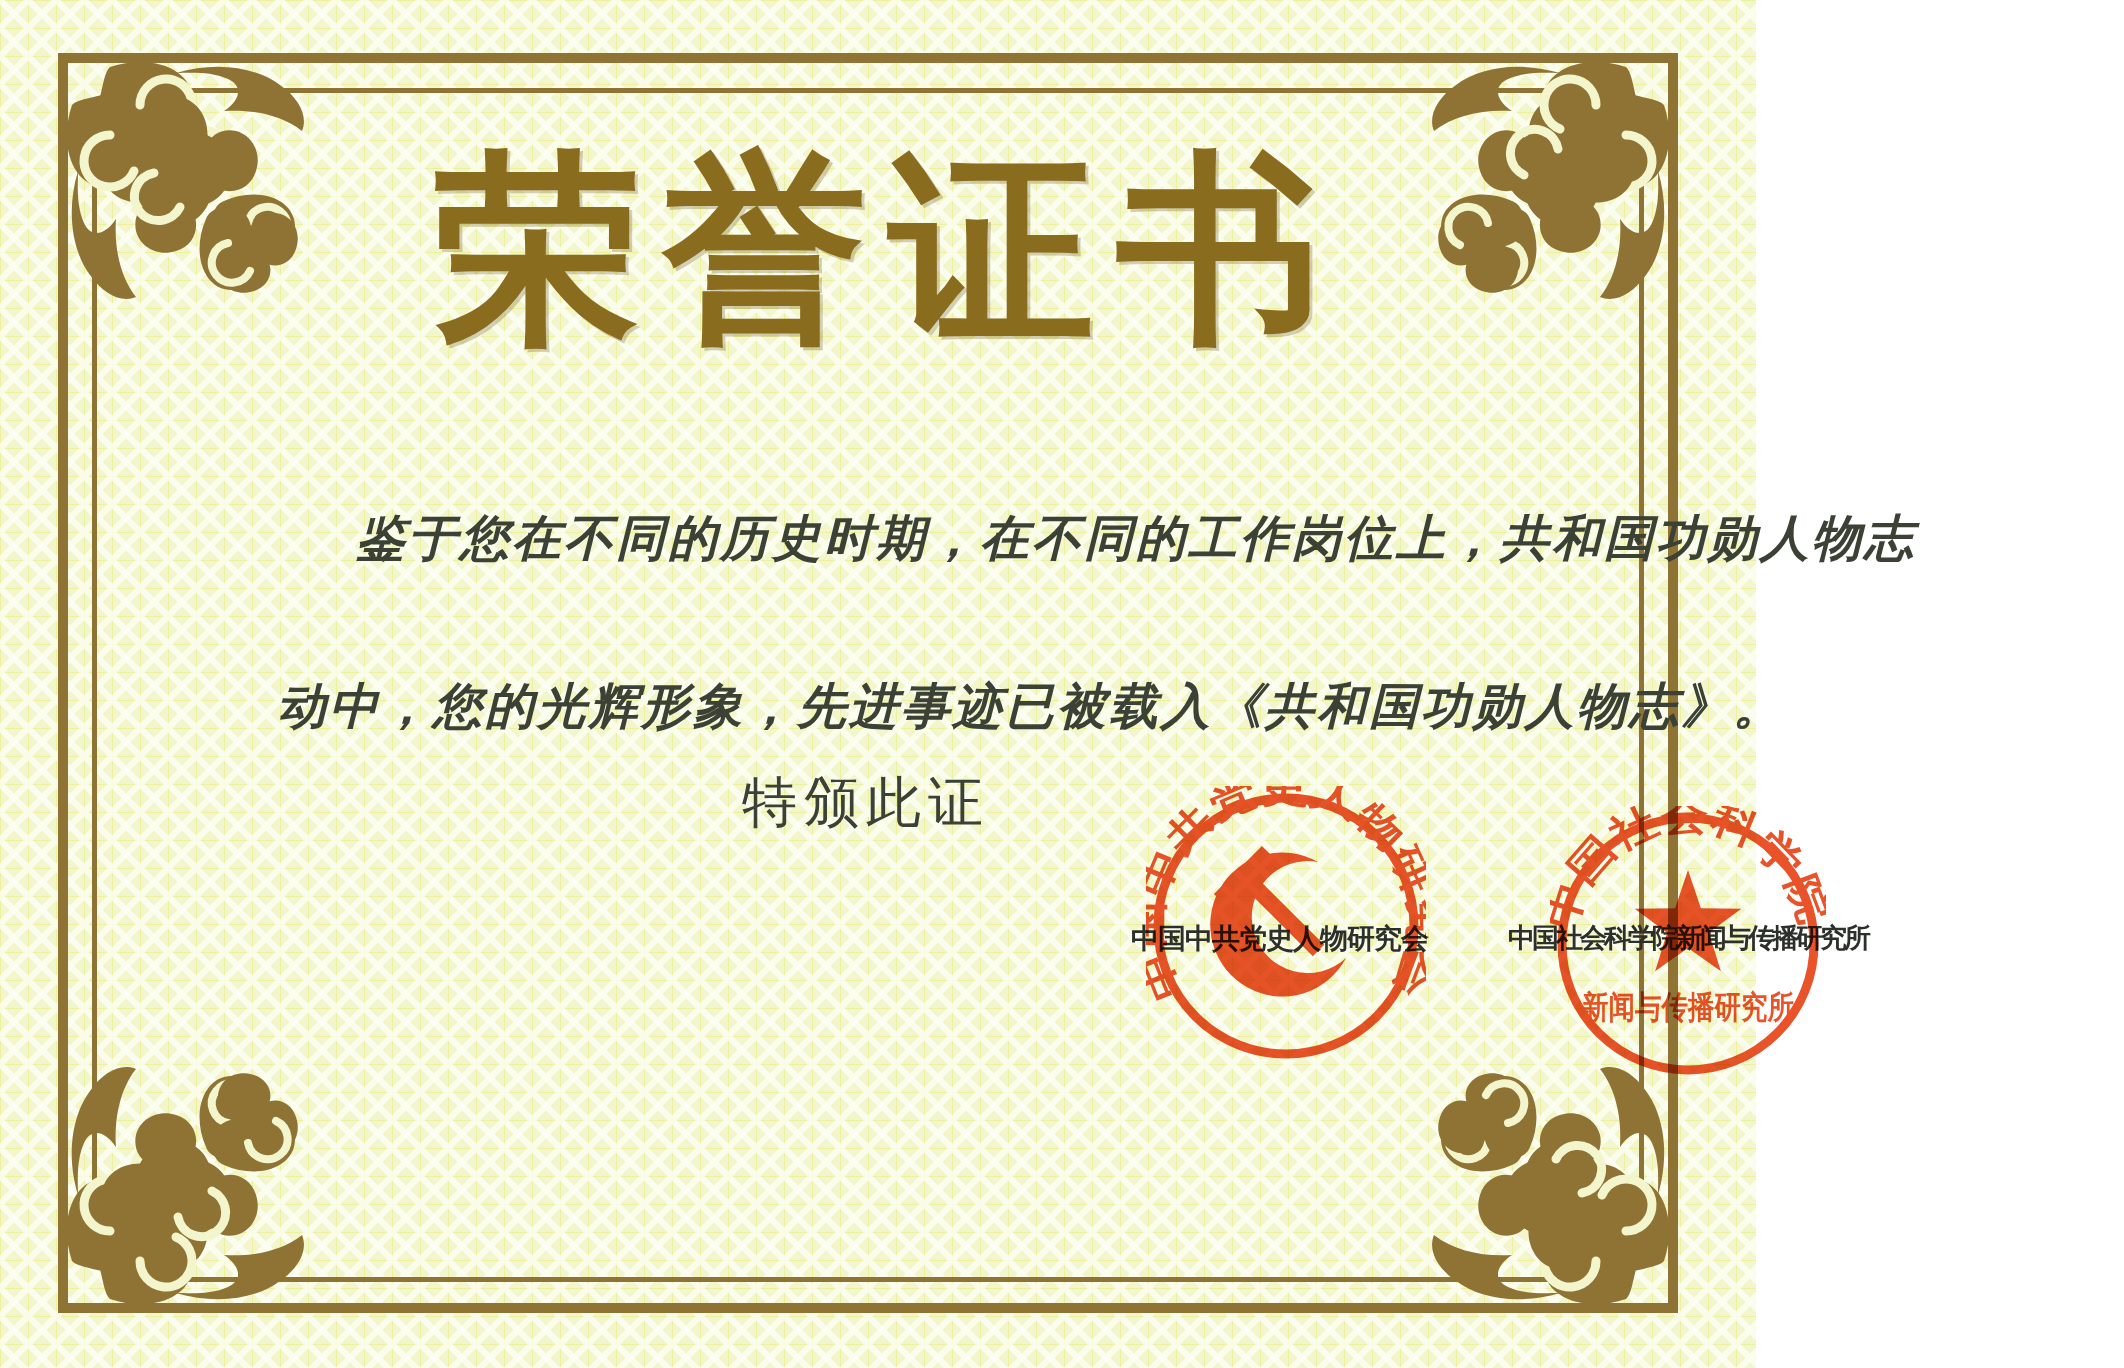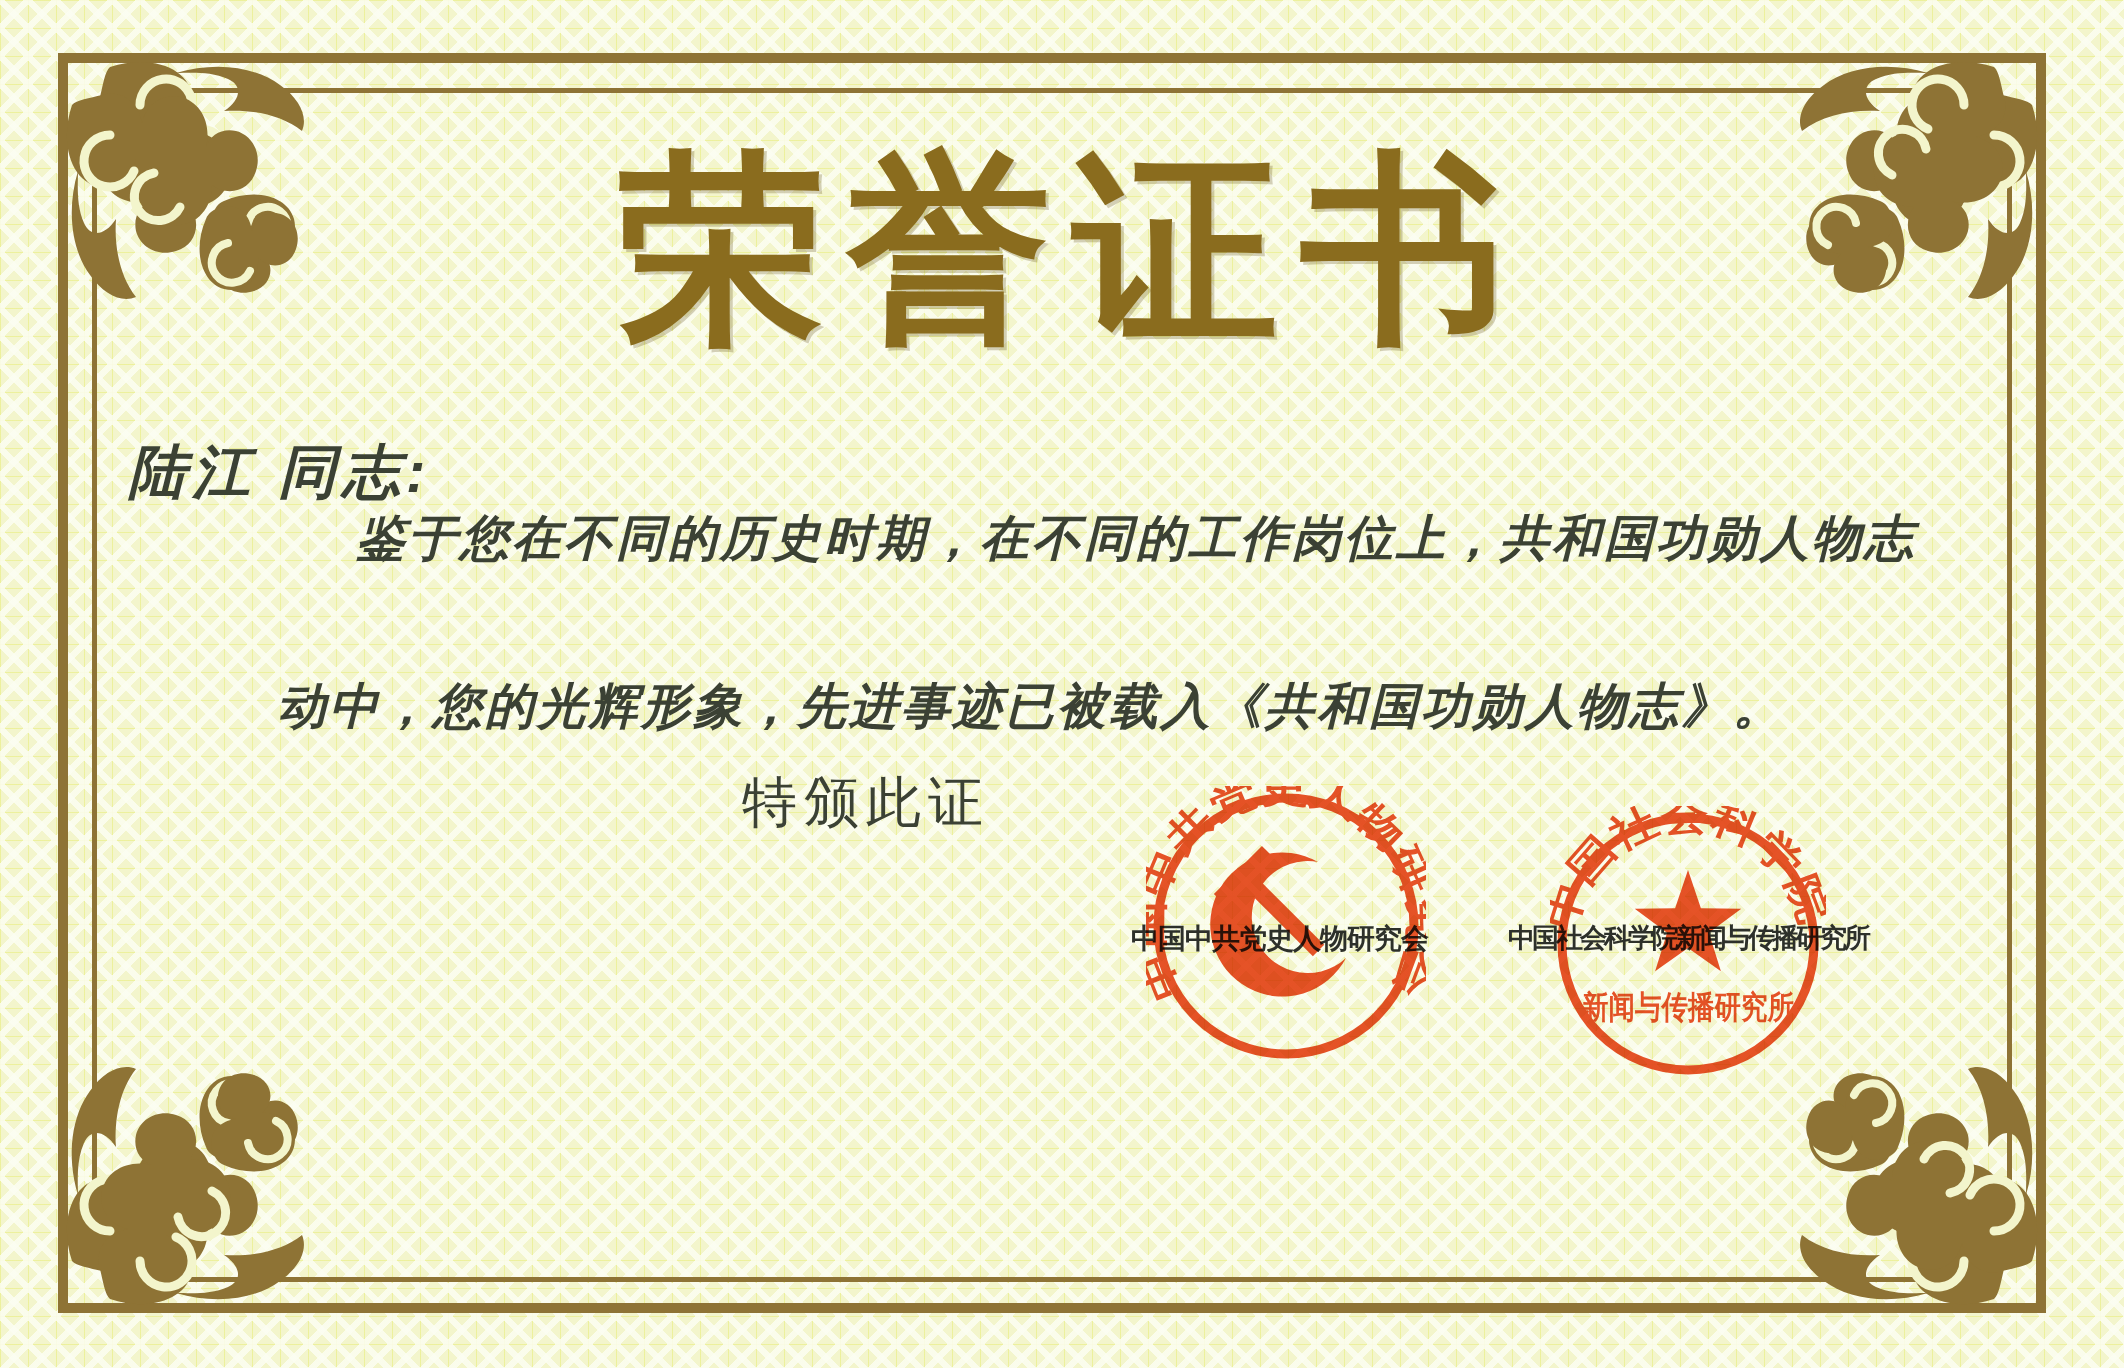--- a/index.html
+++ b/index.html
@@ -1,21 +1,21 @@
 <!DOCTYPE html>
 <html><head>
 <meta charset="utf-8">
 <style>
   html,body{margin:0;padding:0;}
   body{
     width:2124px;height:1368px;overflow:hidden;
     font-family:"Liberation Sans",sans-serif;
   }
   .page{
-    position:relative;width:2124px;height:1368px;
+    position:relative;width:1756px;height:1368px;
     background-color:#f3f5cc;
     background-image:
       linear-gradient(45deg, transparent 42%, rgba(252,253,242,.85) 42% 58%, transparent 58%),
       linear-gradient(-45deg, transparent 42%, rgba(252,253,242,.85) 42% 58%, transparent 58%),
       linear-gradient(rgba(231,238,118,.55) 1.5px, transparent 1.5px),
       linear-gradient(90deg, rgba(231,238,118,.55) 1.5px, transparent 1.5px);
     background-size:28px 28px;
   }
   .frame-outer{
     position:absolute;left:58px;top:53px;right:78px;bottom:55px;
@@ -113,21 +113,20 @@
     </svg>
   <svg class="corner br" viewBox="0 0 300 300">
       <use href="#corner-orn"></use>
     </svg>
   <svg class="corner bl" viewBox="0 0 300 300">
       <use href="#corner-orn"></use>
     </svg>
 
   <div class="title">荣誉证书</div>
 
-  <div class="recipient ink">陆江 同志:</div>
 
   <div class="body-line l1 ink">鉴于您在不同的历史时期，在不同的工作岗位上，共和国功勋人物志</div>
   <div class="body-line l3 ink">动中，您的光辉形象，先进事迹已被载入《共和国功勋人物志》。</div>
 
   <div class="issue-line ink">特颁此证</div>
 
   <div class="caption left">中国中共党史人物研究会</div>
   <div class="caption right">中国社会科学院新闻与传播研究所</div>
 
   <svg class="seal left" viewBox="0 0 280 280">

